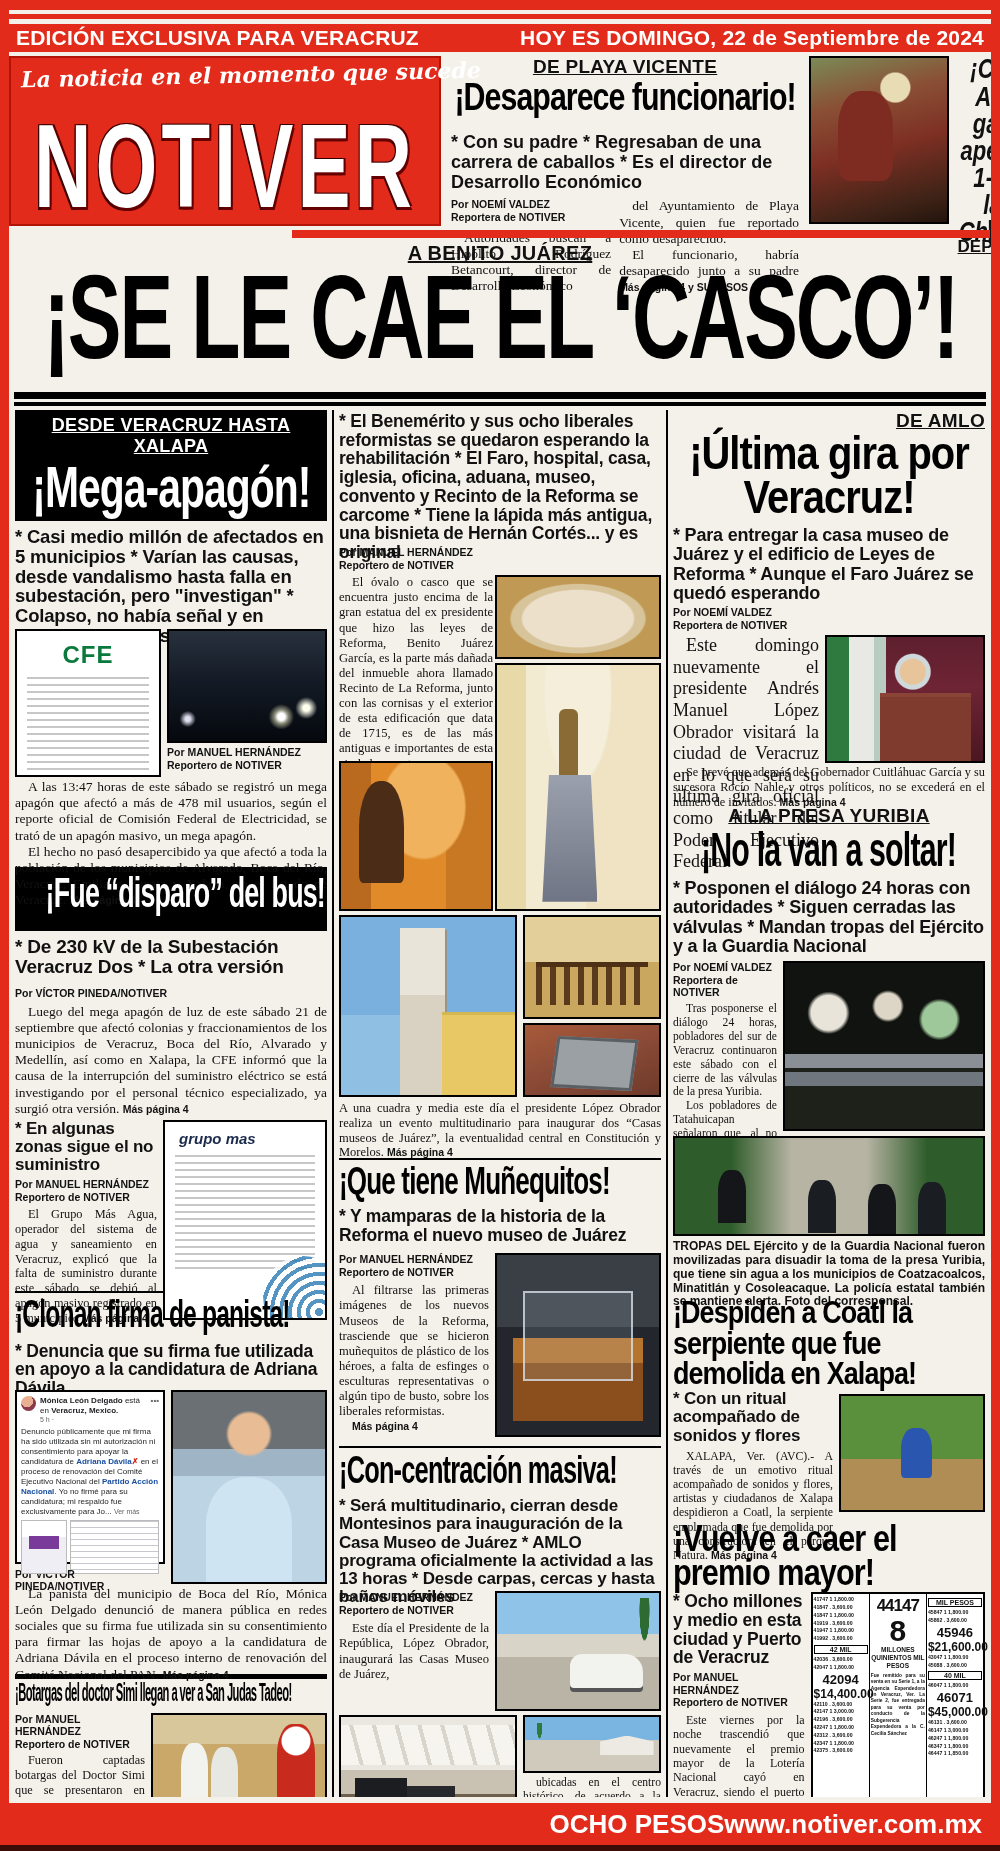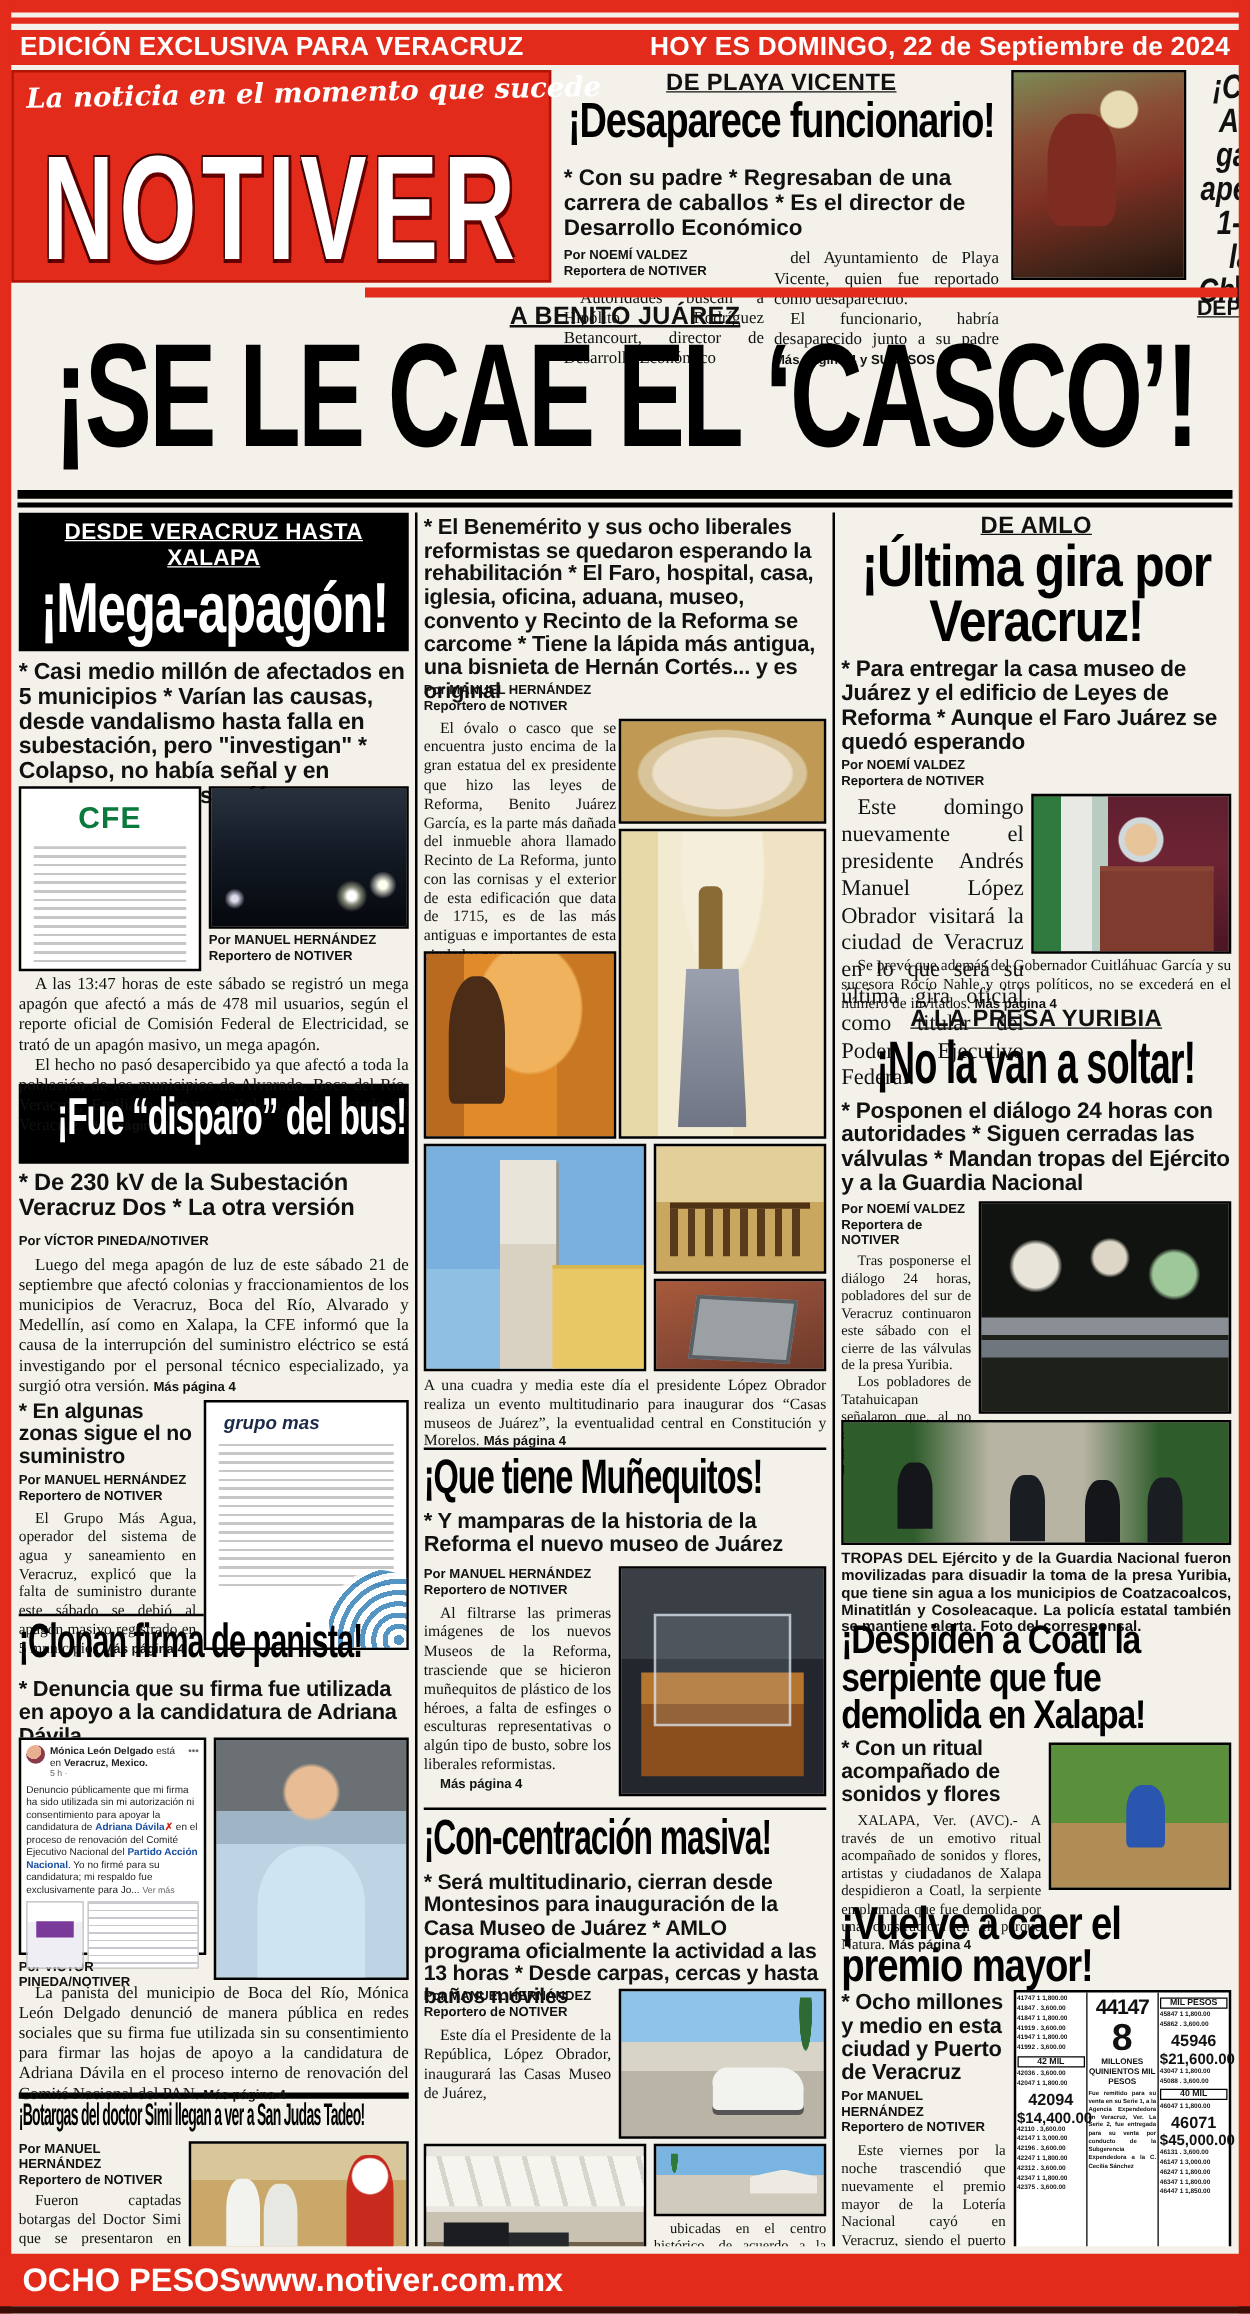--- a/index.html
+++ b/index.html
@@ -8,21 +8,21 @@
   
   .edgeL,.edgeR{position:absolute;top:0;bottom:0;width:9px;background:#e22b1b;z-index:5;}
   .edgeL{left:0}.edgeR{right:0}
   .topline1{position:absolute;top:0;left:0;right:0;height:10px;background:#e22b1b;}
   .topline2{position:absolute;top:14px;left:0;right:0;height:5px;background:#e22b1b;}
   .banner{position:absolute;top:24px;left:0;right:0;height:28px;background:#e22b1b;color:#fff;
           display:flex;justify-content:space-between;align-items:center;padding:0 16px;
           font-weight:bold;font-size:21px;letter-spacing:.2px;}
   .botline{position:absolute;bottom:0;left:0;right:0;height:6px;background:#3c0d07;z-index:6;}
   .footer{position:absolute;left:0;right:0;bottom:6px;height:42px;background:#e22b1b;color:#fff;
-          display:flex;justify-content:flex-start;align-items:center;padding:0 18px;
+          display:flex;justify-content:flex-end;align-items:center;padding:0 18px;
           font-weight:bold;font-size:26px;z-index:6;}
   
   .header{position:absolute;top:56px;left:9px;right:9px;height:170px;display:flex;}
   .logo{width:428px;background:#e22b1b;border:2px solid #b01507;color:#fff;position:relative;}
   .tagline{font-family:"DejaVu Serif",serif;font-style:italic;font-weight:bold;font-size:22px;
            padding:4px 10px 0 10px;white-space:nowrap;transform:rotate(-1.2deg);}
   .logotype{font-weight:800;font-size:78px;letter-spacing:4px;color:#fff;text-align:center;
             transform:scale(1.02,1.52);transform-origin:center top;margin-top:10px;
             text-shadow:2px 2px 0 #600, -1px -1px 0 #300, 2px -1px 0 #500, -1px 2px 0 #400;}
   .func{flex:1;padding:0 10px;text-align:center;}
@@ -407,21 +407,21 @@
             <div class="bt" style="font-size:11.6px;margin-top:3px;">
               <p><span>ubicadas en el centro histórico, de acuerdo a la Agenda oficial  la inauguración del Centro Cultural Leyes de Reforma, en Morelos número 43, Colonia centro de Veracruz, a las 13 horas de este domingo</span> </p>
             </div>
           </div>
         </div>
       </section>
     </div>
 
     <div class="col colR">
       <section>
-        <div class="k" style="font-size:19px;">DE AMLO</div>
+        <div class="k" style="font-size:19px;text-align:right;">DE AMLO</div>
         <div class="hl" style="height:88px;">
           <span class="sqm" style="font-size:42px;line-height:.92;text-align:center;transform:scale(.95,1.12);transform-origin:center top;">¡Última gira por Veracruz!</span>
         </div>
         <div class="dk" style="font-size:18px;height:74px;">* Para entregar la casa museo de Juárez y el edificio de Leyes de Reforma * Aunque el Faro Juárez se quedó esperando</div>
         <div class="by">Por NOEMÍ VALDEZ
 Reportera de NOTIVER</div>
         <div class="row" style="height:130px;margin-top:4px;">
           <div class="bt" style="width:146px;font-size:18px;">
             <p>Este domingo nuevamente el presidente Andrés Manuel López Obrador visitará la ciudad de Veracruz en lo que será su última gira oficial como titular del Poder Ejecutivo Federal.</p>
           </div>

